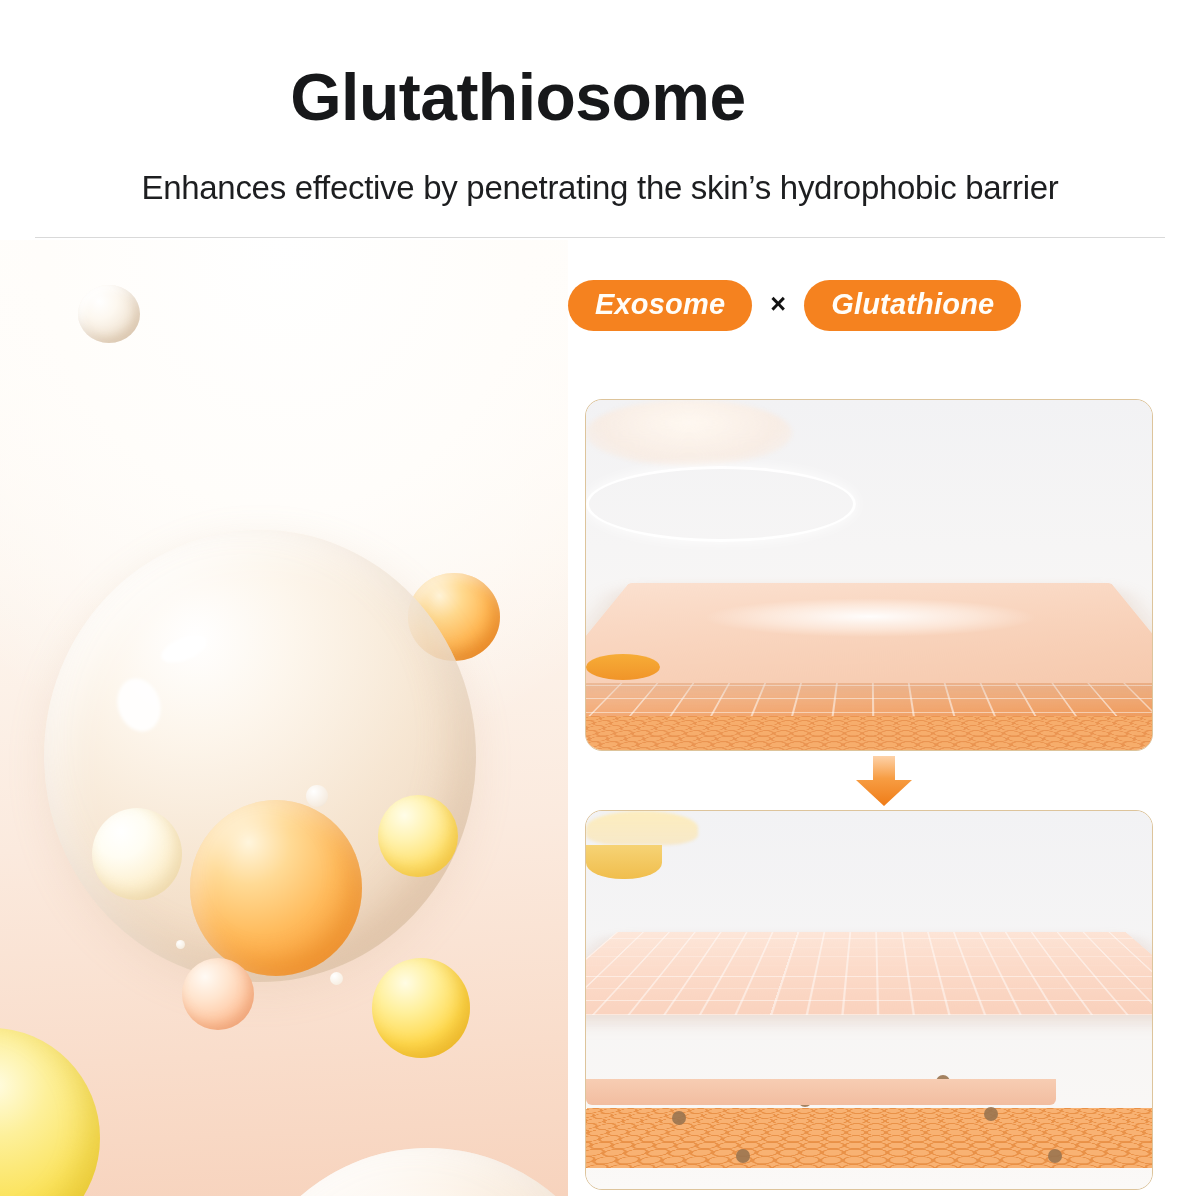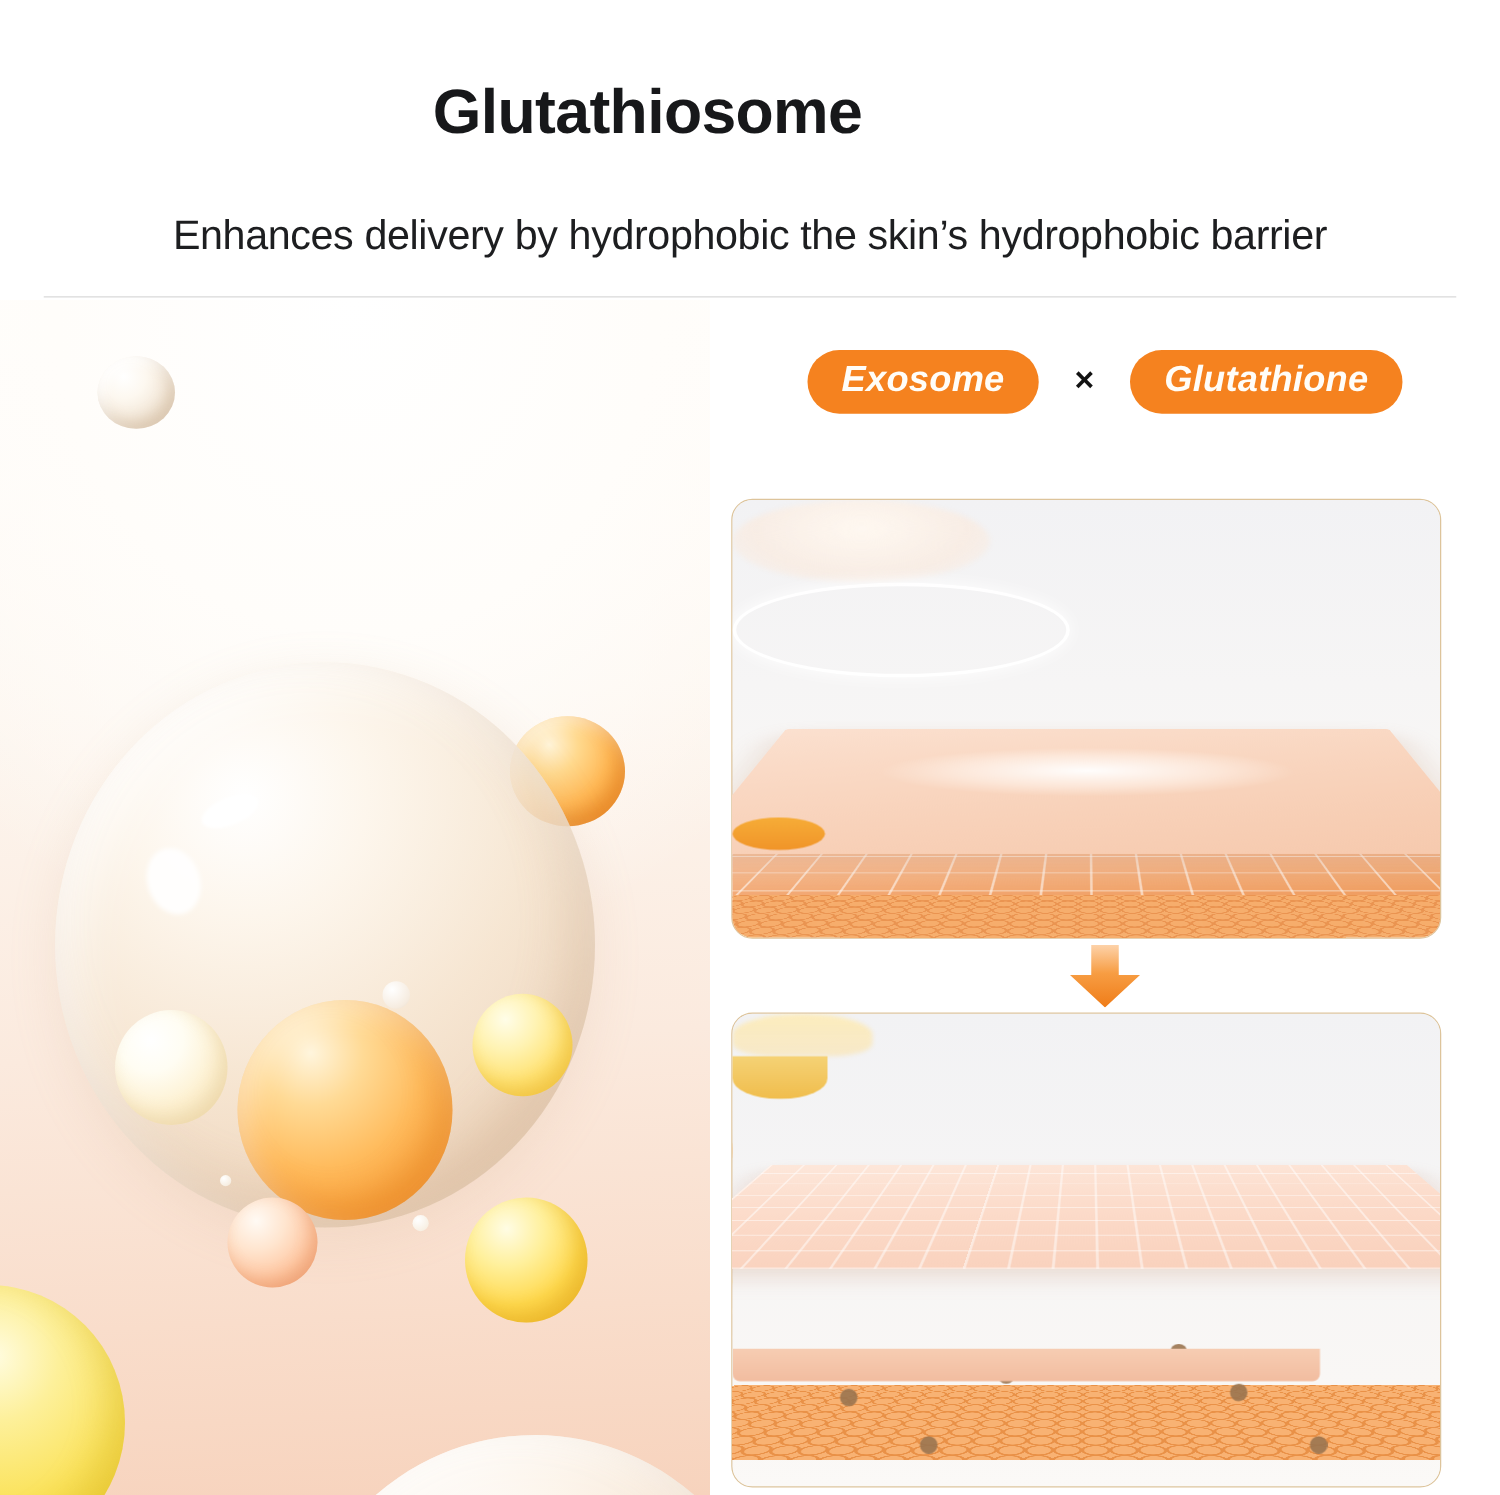--- a/index.html
+++ b/index.html
@@ -18,21 +18,21 @@
   }
 
   
   #header {
     position:absolute; left:0; top:0; width:1200px; height:238px;
     background:#ffffff;
   }
   #page-title {
     position:absolute; left:0; top:64px; width:1036px;
     text-align:center;
-    font-size:50px; font-weight:700; letter-spacing:-0.5px;
+    font-size:66px; font-weight:700; letter-spacing:-0.5px;
     color:#17181a; line-height:1.0;
   }
   #page-subtitle {
     position:absolute; left:0; top:168px; width:1200px;
     text-align:center;
     font-size:33px; font-weight:400; letter-spacing:-0.3px;
     color:#1d1e20; line-height:1.2;
   }
   #header-divider {
     position:absolute; left:35px; top:237px; width:1130px; height:1px;
@@ -141,21 +141,21 @@
   }
 
   
   #right-col {
     position:absolute; left:568px; top:240px; width:632px; height:956px;
     background:#ffffff;
   }
 
   #badge-row {
     position:absolute; left:0; top:40px; width:632px;
-    display:flex; align-items:center; justify-content:center; gap:29px;
+    display:flex; align-items:center; gap:18px;
   }
   .pill {
     display:inline-block;
     padding:7px 27px 9px 27px;
     border-radius:999px;
     color:#fffdf8;
     font-size:29px; font-weight:700; font-style:italic;
     letter-spacing:.2px; line-height:1.22;
     white-space:nowrap;
   }
@@ -333,21 +333,21 @@
     filter:blur(1.6px);
   }
 </style>
 </head>
 <body>
 
 <div id="page">
 
   <div id="header">
     <div id="page-title">Glutathiosome</div>
-    <div id="page-subtitle">Enhances delivery by hydrophobic the skin’s hydrophobic barrier</div>
+    <div id="page-subtitle">Enhances effective by penetrating the skin’s hydrophobic barrier</div>
     <div id="header-divider"></div>
   </div>
 
   <div id="hero-image">
     <div class="blob" id="pearl-small"></div>
     <div class="blob" id="bead-orange-top"></div>
 
     <div class="blob" id="bubble-main"></div>
     <div class="blob" id="bubble-main-hl1"></div>
     <div class="blob" id="bubble-main-hl2"></div>

